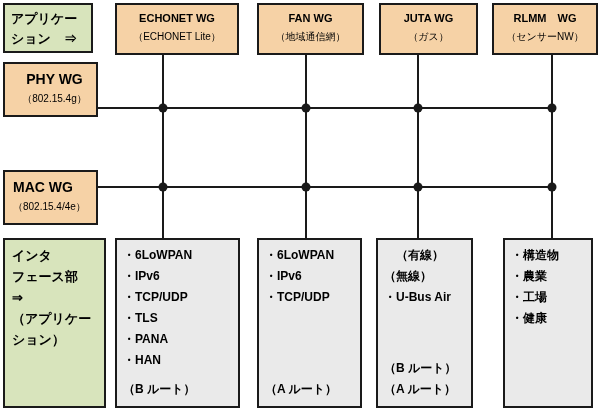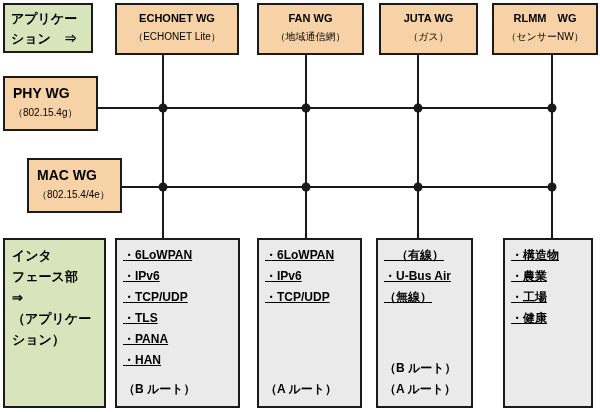--- a/index.html
+++ b/index.html
@@ -37,29 +37,29 @@
   .wg-top .sub{font-size:10px;line-height:14px;margin-top:3px;white-space:pre;}
   .wg-echonet{left:115px;width:124px;}
   .wg-fan{left:257px;width:107px;}
   .wg-juta{left:379px;width:99px;}
   .wg-rlmm{left:492px;width:106px;}
 
   
   .wg-side{left:3px;width:95px;height:55px;padding:6px 0 0 8px;}
   .wg-side .title{font-weight:bold;font-size:14px;line-height:18px;}
   .wg-side .sub{font-size:10px;line-height:13px;margin-top:4px;white-space:pre;}
-  .wg-phy{top:76px;}
-  .wg-mac{top:158px;margin-left:24px;}
+  .wg-phy{top:62px;text-align:center;}
+  .wg-mac{top:170px;}
 
   
   .bottom{top:238px;height:170px;}
   .iface-box{left:3px;width:103px;padding:5px 7px;}
   .iface-box .ln{font-weight:bold;font-size:13px;line-height:21px;white-space:pre;}
   .stack{display:flex;flex-direction:column;padding:5px 6px 6px 6px;}
-  .stack .item{font-weight:bold;font-size:12px;line-height:21px;white-space:pre;text-decoration:underline;}
+  .stack .item{font-weight:bold;font-size:12px;line-height:21px;white-space:pre;}
   .stack .footers{margin-top:auto;}
   .stack .footer{font-weight:bold;font-size:12px;line-height:21px;white-space:pre;}
   .stack-1{left:115px;width:125px;}
   .stack-2{left:257px;width:105px;}
   .stack-3{left:376px;width:97px;}
   .stack-4{left:503px;width:90px;}
 
   .wires{position:absolute;left:0;top:0;width:600px;height:412px;pointer-events:none;}
 </style>
 </head>
@@ -139,22 +139,22 @@
     <div class="item">・6LoWPAN</div>
     <div class="item">・IPv6</div>
     <div class="item">・TCP/UDP</div>
     <div class="footers">
       <div class="footer">（A ルート）</div>
     </div>
   </div>
 
   <div class="box graybg bottom stack stack-3">
     <div class="item">　（有線）</div>
+    <div class="item">（無線）</div>
     <div class="item">・U-Bus Air</div>
-    <div class="item">（無線）</div>
     <div class="footers">
       <div class="footer">（B ルート）</div>
       <div class="footer">（A ルート）</div>
     </div>
   </div>
 
   <div class="box graybg bottom stack stack-4">
     <div class="item">・構造物</div>
     <div class="item">・農業</div>
     <div class="item">・工場</div>

